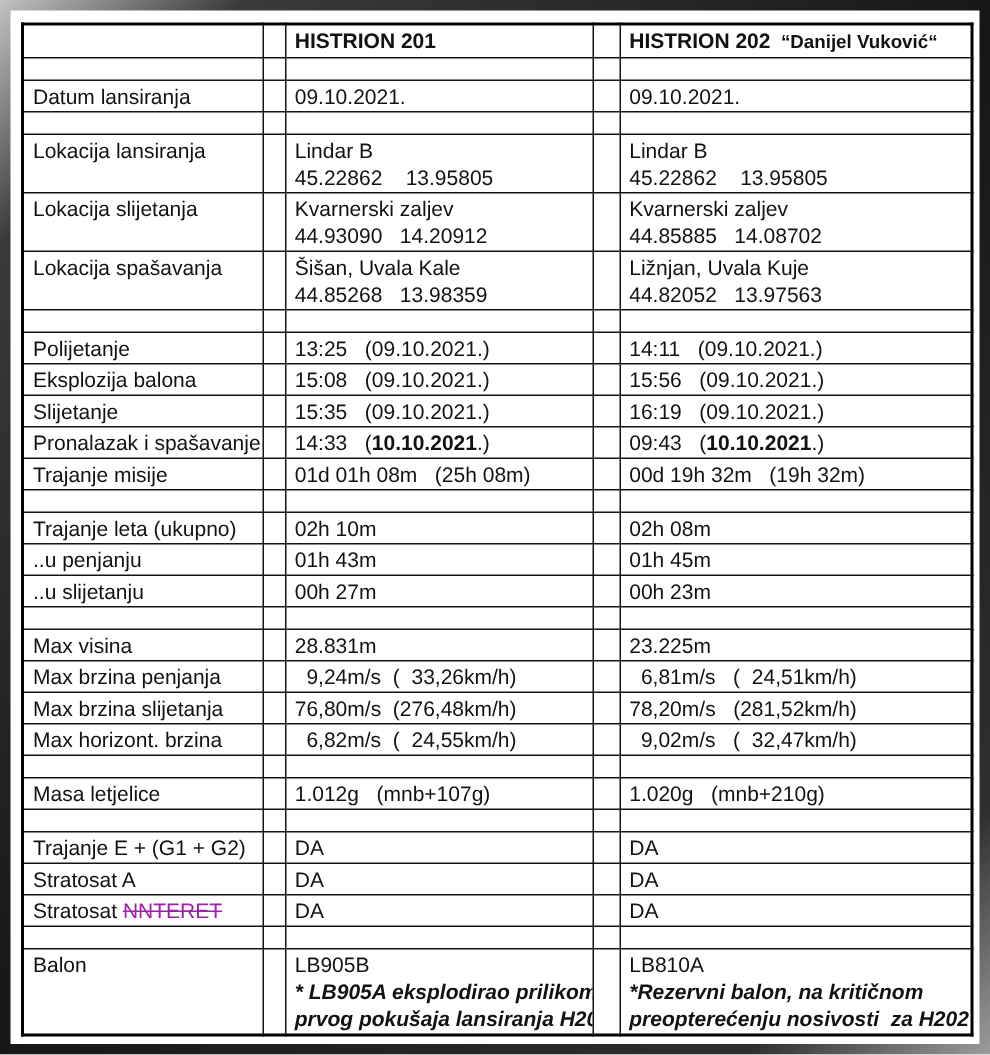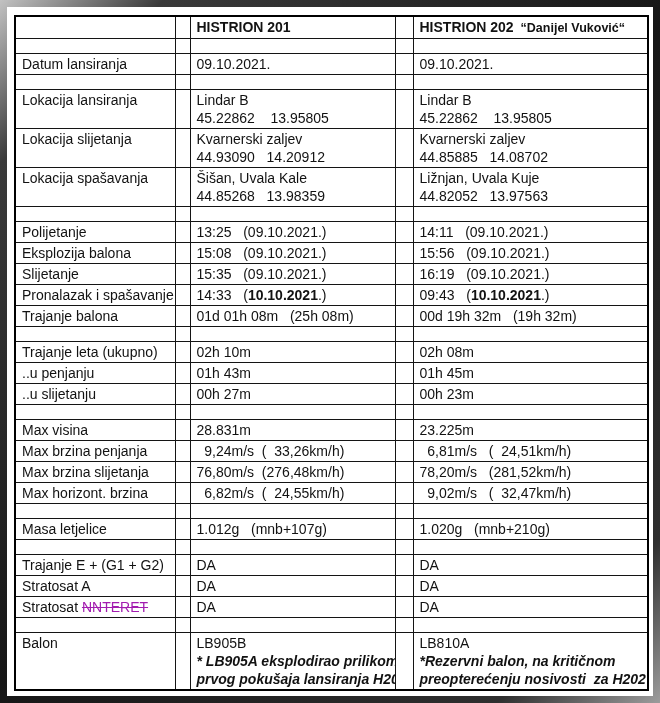--- a/index.html
+++ b/index.html
@@ -183,21 +183,21 @@
             <td>
               <div class="line"><span>14:33   (</span><span class="b">10.10.2021</span><span>.)</span></div>
             </td>
             <td></td>
             <td>
               <div class="line"><span>09:43   (</span><span class="b">10.10.2021</span><span>.)</span></div>
             </td>
           </tr>
           <tr style="height: 20px;">
             <td>
-              <div class="line"><span>Trajanje balona</span></div>
+              <div class="line"><span>Trajanje misije</span></div>
             </td>
             <td></td>
             <td>
               <div class="line"><span>01d 01h 08m   (25h 08m)</span></div>
             </td>
             <td></td>
             <td>
               <div class="line"><span>00d 19h 32m   (19h 32m)</span></div>
             </td>
           </tr>

